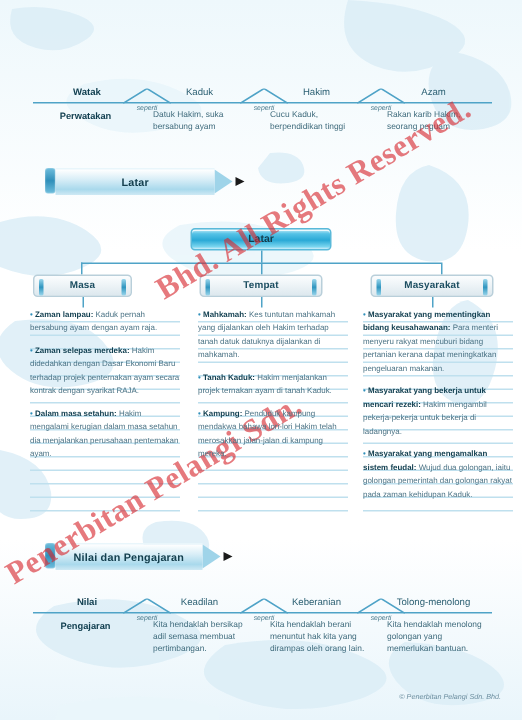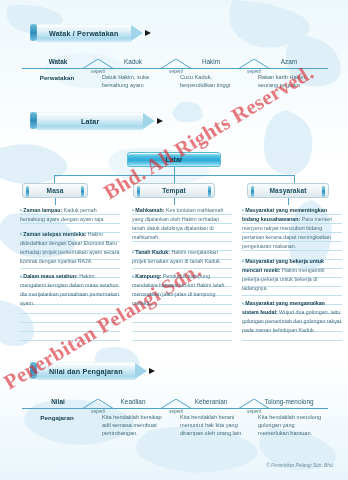--- a/index.html
+++ b/index.html
@@ -140,28 +140,20 @@
         <path d="M180 102 q18 -2 22 8 q4 10 -10 12 q-18 2 -20 -10z"></path>
       </g>
       <g fill="#eaf6fb" opacity="0.9">
         <path d="M56 56 q40 -10 70 8 q20 12 -8 20 q-42 12 -68 -8 q-14 -10 6 -20z"></path>
         <path d="M120 150 q52 -8 82 12 q18 12 -10 20 q-48 12 -78 -10 q-14 -12 6 -22z"></path>
         <path d="M40 470 q60 -12 106 2 l0 10 l-110 0z"></path>
       </g>
     </svg>
   </div>
 
-  <div class="sec-head" style="left:30px;top:24px;">
-    <div class="cap"></div>
-    <div class="bar">
-      <span>Watak / Perwatakan</span>
-    </div>
-    <div class="tip"></div>
-    <div class="dart"></div>
-  </div>
 
   <div class="aspek-tbl" style="left:22px;top:58px;width:306px;">
 
     <div style="display:flex;">
       <div style="width:72px;" class="ttl lead">Watak</div>
       <div style="width:78px;" class="ttl">Kaduk</div>
       <div style="width:78px;" class="ttl">Hakim</div>
       <div style="width:78px;" class="ttl">Azam</div>
     </div>
 

